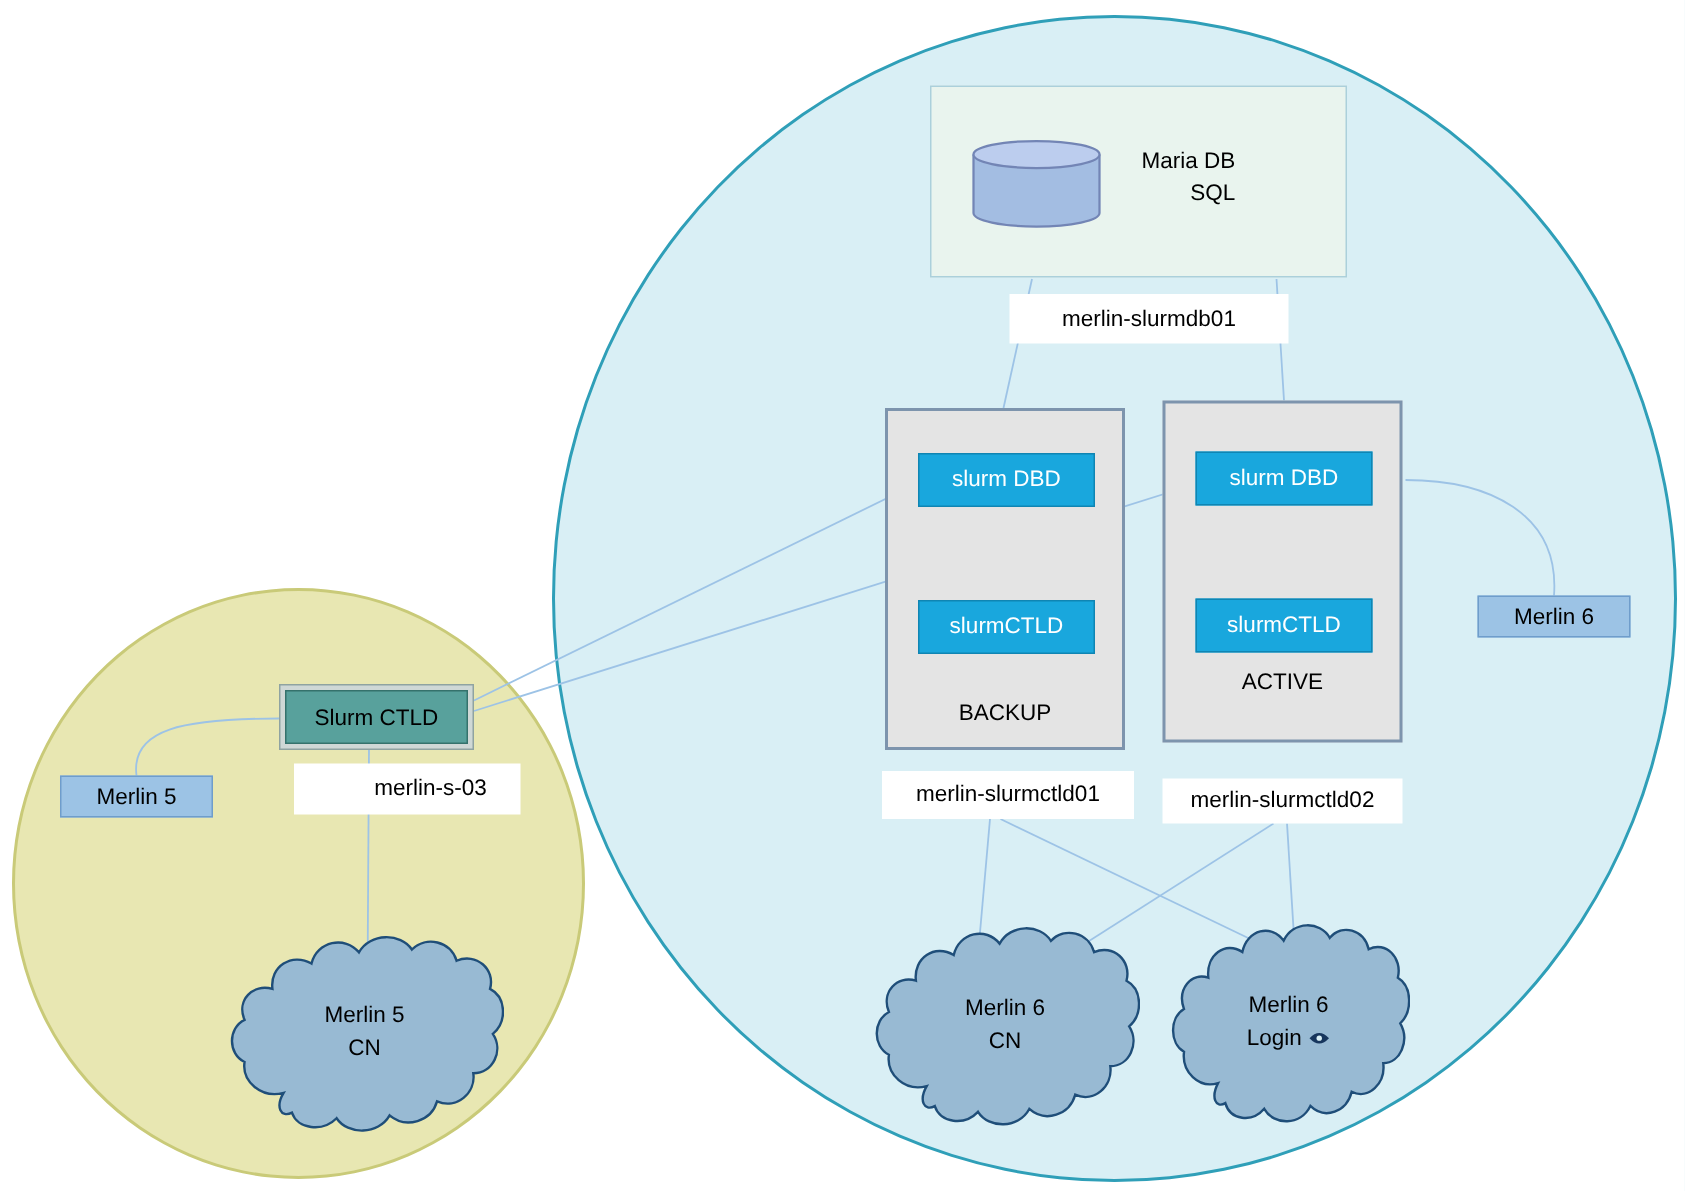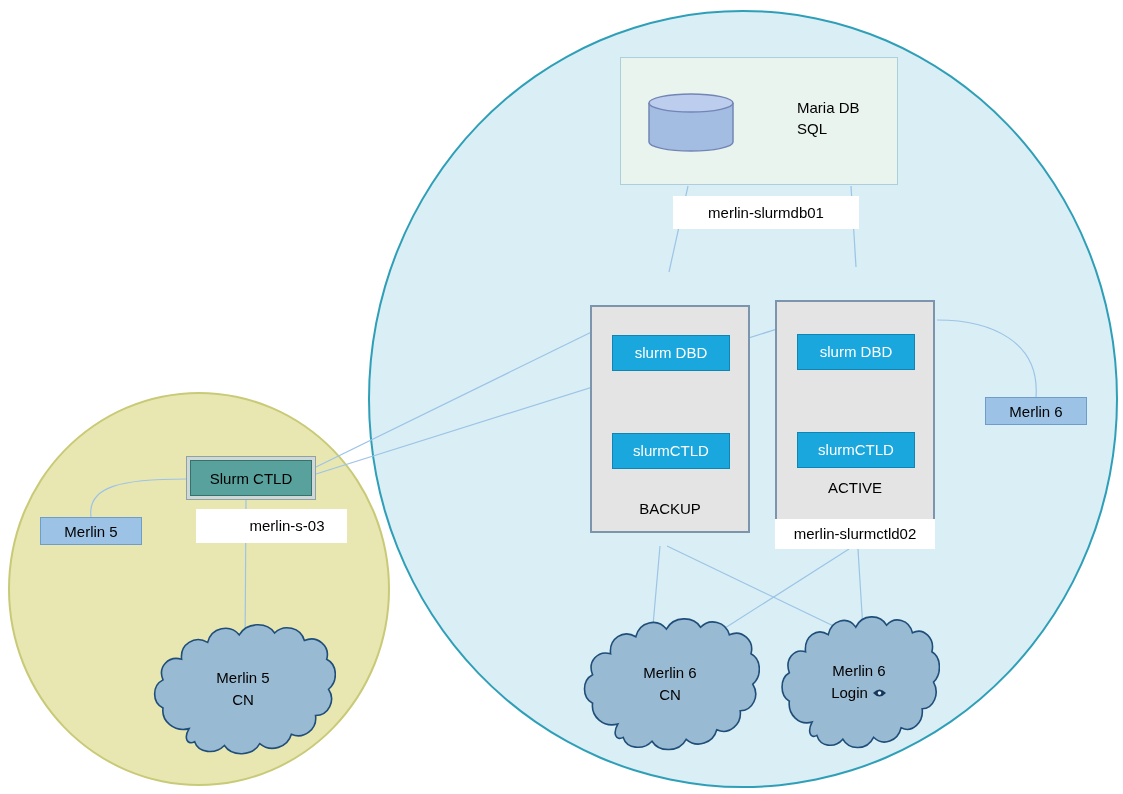--- a/index.html
+++ b/index.html
@@ -10,29 +10,29 @@
   }
   .circle{position:absolute;border-radius:50%;box-sizing:border-box;}
   .circle-m6{left:368px;top:10px;width:750px;height:778px;background:#d9eff5;border:2px solid #2f9fb8;}
   .circle-m5{left:8px;top:392px;width:382px;height:394px;background:#e8e7b2;border:2px solid #c9ca78;}
 
   .connectors{position:absolute;left:0;top:0;}
   .connectors path{fill:none;stroke:#9dc3e6;stroke-width:1.2px;}
 
   .db-box{position:absolute;left:620px;top:57px;width:278px;height:128px;background:#e9f4ee;border:1px solid #abd0db;box-sizing:border-box;}
   .cylinder{position:absolute;left:24px;top:34px;}
-  .db-text{position:absolute;left:140px;top:39px;line-height:21px;text-align:left;margin-left:36px;}
+  .db-text{position:absolute;left:140px;top:39px;line-height:21px;text-align:right;}
 
   .white-label{position:absolute;background:#ffffff;text-align:center;}
   .label-slurmdb01{left:673px;top:196px;width:186px;height:33px;line-height:34px;}
   .label-ctld01{left:588px;top:514px;width:168px;height:32px;line-height:32px;}
   .label-ctld02{left:775px;top:519px;width:160px;height:30px;line-height:30px;}
   .label-s03{left:196px;top:509px;width:120px;height:34px;line-height:34px;padding-left:31px;}
 
-  .node{position:absolute;width:160px;height:228px;background:#e4e4e4;border:2px solid #7d94ad;box-sizing:border-box;margin-top:33px;}
+  .node{position:absolute;width:160px;height:228px;background:#e4e4e4;border:2px solid #7d94ad;box-sizing:border-box;}
   .node-active{left:590px;top:272px;}
   .node-backup{left:775px;top:267px;}
   .svc{position:absolute;left:20px;width:118px;height:36px;background:#19a7dd;border:1px solid #0f85b3;
        color:#ffffff;text-align:center;line-height:34px;box-sizing:border-box;}
   .svc-dbd{top:28px;}
   .svc-ctld{top:126px;}
   .node-backup .svc-dbd{top:32px;}
   .node-backup .svc-ctld{top:130px;}
   .role{position:absolute;left:0;right:0;bottom:14px;text-align:center;}
   .node-backup .role{bottom:30px;}
@@ -95,20 +95,21 @@
     <div class="svc svc-ctld">slurmCTLD</div>
     <div class="role">BACKUP</div>
   </div>
 
   <div class="node node-backup">
     <div class="svc svc-dbd">slurm DBD</div>
     <div class="svc svc-ctld">slurmCTLD</div>
     <div class="role">ACTIVE</div>
   </div>
 
+  <div class="white-label label-ctld01">merlin-slurmctld01</div>
   <div class="white-label label-ctld02">merlin-slurmctld02</div>
 
   <div class="tag tag-m6">Merlin 6</div>
   <div class="tag tag-m5">Merlin 5</div>
 
   <div class="ctld-outer">
     <div class="ctld-inner">Slurm CTLD</div>
   </div>
   <div class="white-label label-s03">merlin-s-03</div>
 

